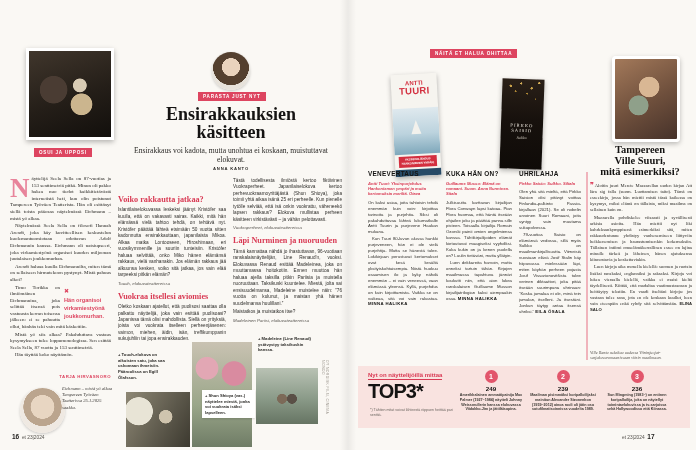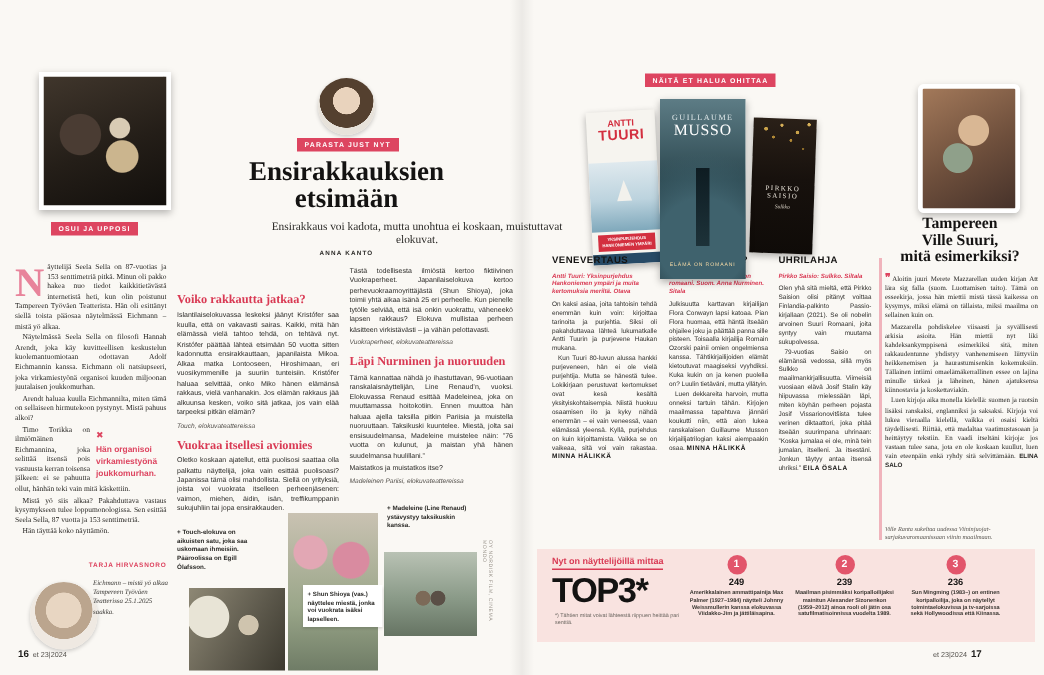--- a/index.html
+++ b/index.html
@@ -44,21 +44,21 @@
   .pfooter{position:absolute;top:433px;font-size:4.8px;color:#55524d;}
   .pfooter b{font-size:6.5px;color:#1c1b19;}
 
   
   .f-avatar{position:absolute;left:212px;top:52px;width:38px;height:38px;border-radius:50%;
       background:radial-gradient(circle at 50% 40%, #e9d3bd 0 30%, #54402f 31% 60%, #e7e2da 61%);
       box-shadow:0 1px 3px rgba(0,0,0,.2);}
   .f-title{position:absolute;left:120px;top:105px;width:222px;text-align:center;
       font-family:"Liberation Serif",serif;font-weight:bold;font-size:18px;line-height:1.0;color:#141312;}
   .f-deck{position:absolute;left:134px;top:146px;width:194px;text-align:center;
-      font-family:"Liberation Serif",serif;font-size:7.6px;line-height:1.25;color:#2b2a27;margin-left:47px;}
+      font-family:"Liberation Serif",serif;font-size:7.6px;line-height:1.25;color:#2b2a27;}
   .f-byline{position:absolute;left:120px;top:166px;width:222px;text-align:center;
       font-weight:bold;font-size:4.2px;letter-spacing:.8px;color:#2b2a27;}
   .fcol{position:absolute;top:178px;width:108px;font-size:4.7px;line-height:1.38;color:#2e2d2a;}
   .fcol h3{margin:4px 0 2px 0;font-family:"Liberation Serif",serif;font-weight:bold;
       font-size:8.2px;color:#d93a54;}
   .fcol p{margin:0 0 2px 0;text-align:justify;}
   .fcol .it{font-style:italic;color:#56534e;font-size:4.4px;margin-bottom:3px;}
 
   .ph-family{left:192px;top:342px;width:60px;height:105px;
       background:radial-gradient(circle at 35% 62%, #e3c24a 0 9%, transparent 10%),
@@ -129,21 +129,21 @@
   .iv-body p{margin:0 0 1px 0;}
   .iv-body p.ind{text-indent:4px;}
   .qmark{color:#dd4560;font-weight:bold;font-size:7px;line-height:1;margin-right:1px;}
   .iv-note{position:absolute;left:590px;top:350px;width:102px;font-family:"Liberation Serif",serif;
       font-style:italic;font-size:4.2px;line-height:1.3;color:#56534e;}
 
   
   .top3{position:absolute;left:358px;top:366px;width:332px;height:62px;background:#f9e3e0;}
   .t3-kick{position:absolute;left:10px;top:6px;color:#d93a54;font-weight:bold;font-size:6px;
       border-bottom:1px solid #d93a54;padding-bottom:1px;}
-  .t3-big{position:absolute;left:10px;top:14px;font-size:23px;font-weight:bold;letter-spacing:-1px;color:#141312;}
+  .t3-big{position:absolute;left:10px;top:14px;font-size:20px;font-weight:bold;letter-spacing:-1px;color:#141312;}
   .t3-foot{position:absolute;left:12px;top:42px;width:88px;font-size:3.6px;line-height:1.3;color:#6b6660;}
   .t3-item{position:absolute;top:4px;width:66px;text-align:center;}
   .t3-circle{width:13px;height:13px;margin:0 auto;border-radius:50%;background:#e2556b;color:#fff;
       font-weight:bold;font-size:7px;line-height:13px;text-align:center;}
   .t3-val{font-weight:bold;font-size:6.2px;margin:2px 0 1px 0;color:#141312;}
   .t3-txt{font-size:3.7px;line-height:1.3;font-weight:bold;color:#3a3732;}
 </style>
 </head>
 <body>
 
@@ -171,21 +171,21 @@
   <div class="la-avatar"></div>
   <div class="la-note">Eichmann – mistä yö alkaa Tampereen Työväen Teatterissa 25.1.2025 saakka.</div>
   <div class="pfooter" style="left:12px;">
     <b>16</b>&nbsp;&nbsp;<span>et 23|2024</span>
   </div>
 
   <div class="f-avatar"></div>
   <div class="tag" style="left:198px;top:92px;">PARASTA JUST NYT</div>
   <div class="f-title">
     <span>Ensirakkauksien</span><br>
-    <span>etsimään</span>
+    <span>käsitteen</span>
   </div>
   <div class="f-deck">Ensirakkaus voi kadota, mutta unohtua ei koskaan, muistuttavat elokuvat.</div>
   <div class="f-byline">ANNA KANTO</div>
 
   <div class="fcol" style="left:118px;height:170px;overflow:hidden;">
     <h3 style="margin-top:16px;">Voiko rakkautta jatkaa?</h3>
     <p>Islantilaiselokuvassa leskeksi jäänyt Kristófer saa kuulla, että on vakavasti sairas. Kaikki, mitä hän elämässä vielä tahtoo tehdä, on tehtävä nyt. Kristófer päättää lähteä etsimään 50 vuotta sitten kadonnutta ensirakkauttaan, japanilaista Mikoa. Alkaa matka Lontooseen, Hiroshimaan, eri vuosikymmenille ja suuriin tunteisiin. Kristófer haluaa selvittää, onko Miko hänen elämänsä rakkaus, vielä vanhanakin. Jos elämän rakkaus jää alkuunsa kesken, voiko sitä jatkaa, jos vain elää tarpeeksi pitkän elämän?</p>
     <div class="it">Touch, elokuvateattereissa</div>
     <h3>Vuokraa itsellesi aviomies</h3>
     <p>Oletko koskaan ajatellut, että puolisosi saattaa olla palkattu näyttelijä, joka vain esittää puolisoasi? Japanissa tämä olisi mahdollista. Siellä on yrityksiä, joista voi vuokrata itselleen perheenjäsenen: vaimon, miehen, äidin, isän, treffikumppanin sukujuhliin tai jopa ensirakkauden.</p>
@@ -214,26 +214,20 @@
     <div class="a">
       <span>ANTTI</span>
       <b>TUURI</b>
     </div>
     <div class="sea"></div>
     <div class="sail"></div>
     <div class="t">YKSINPURJEHDUS HANKONIEMEN YMPÄRI</div>
     <div class="base"></div>
   </div>
 
-  <div class="cover cov-musso">
-    <div class="pier"></div>
-    <div class="a">GUILLAUME</div>
-    <div class="b">MUSSO</div>
-    <div class="t">ELÄMÄ ON ROMAANI</div>
-  </div>
 
   <div class="cover cov-saisio">
     <div class="a">PIRKKO SAISIO</div>
     <div class="b">Sulkko</div>
   </div>
 
   <div class="rev" style="left:368px;width:70px;height:192px;overflow:hidden;">
     <h4>VENEVERTAUS</h4>
     <div class="cit">Antti Tuuri: Yksinpurjehdus Hankoniemen ympäri ja muita kertomuksia meriltä. Otava</div>
     <p>On kaksi asiaa, joita tahtoisin tehdä enemmän kuin voin: kirjoittaa tarinoita ja purjehtia. Siksi oli pakahduttavaa lähteä lukumatkalle Antti Tuurin ja purjevene Haukan mukana.</p>

